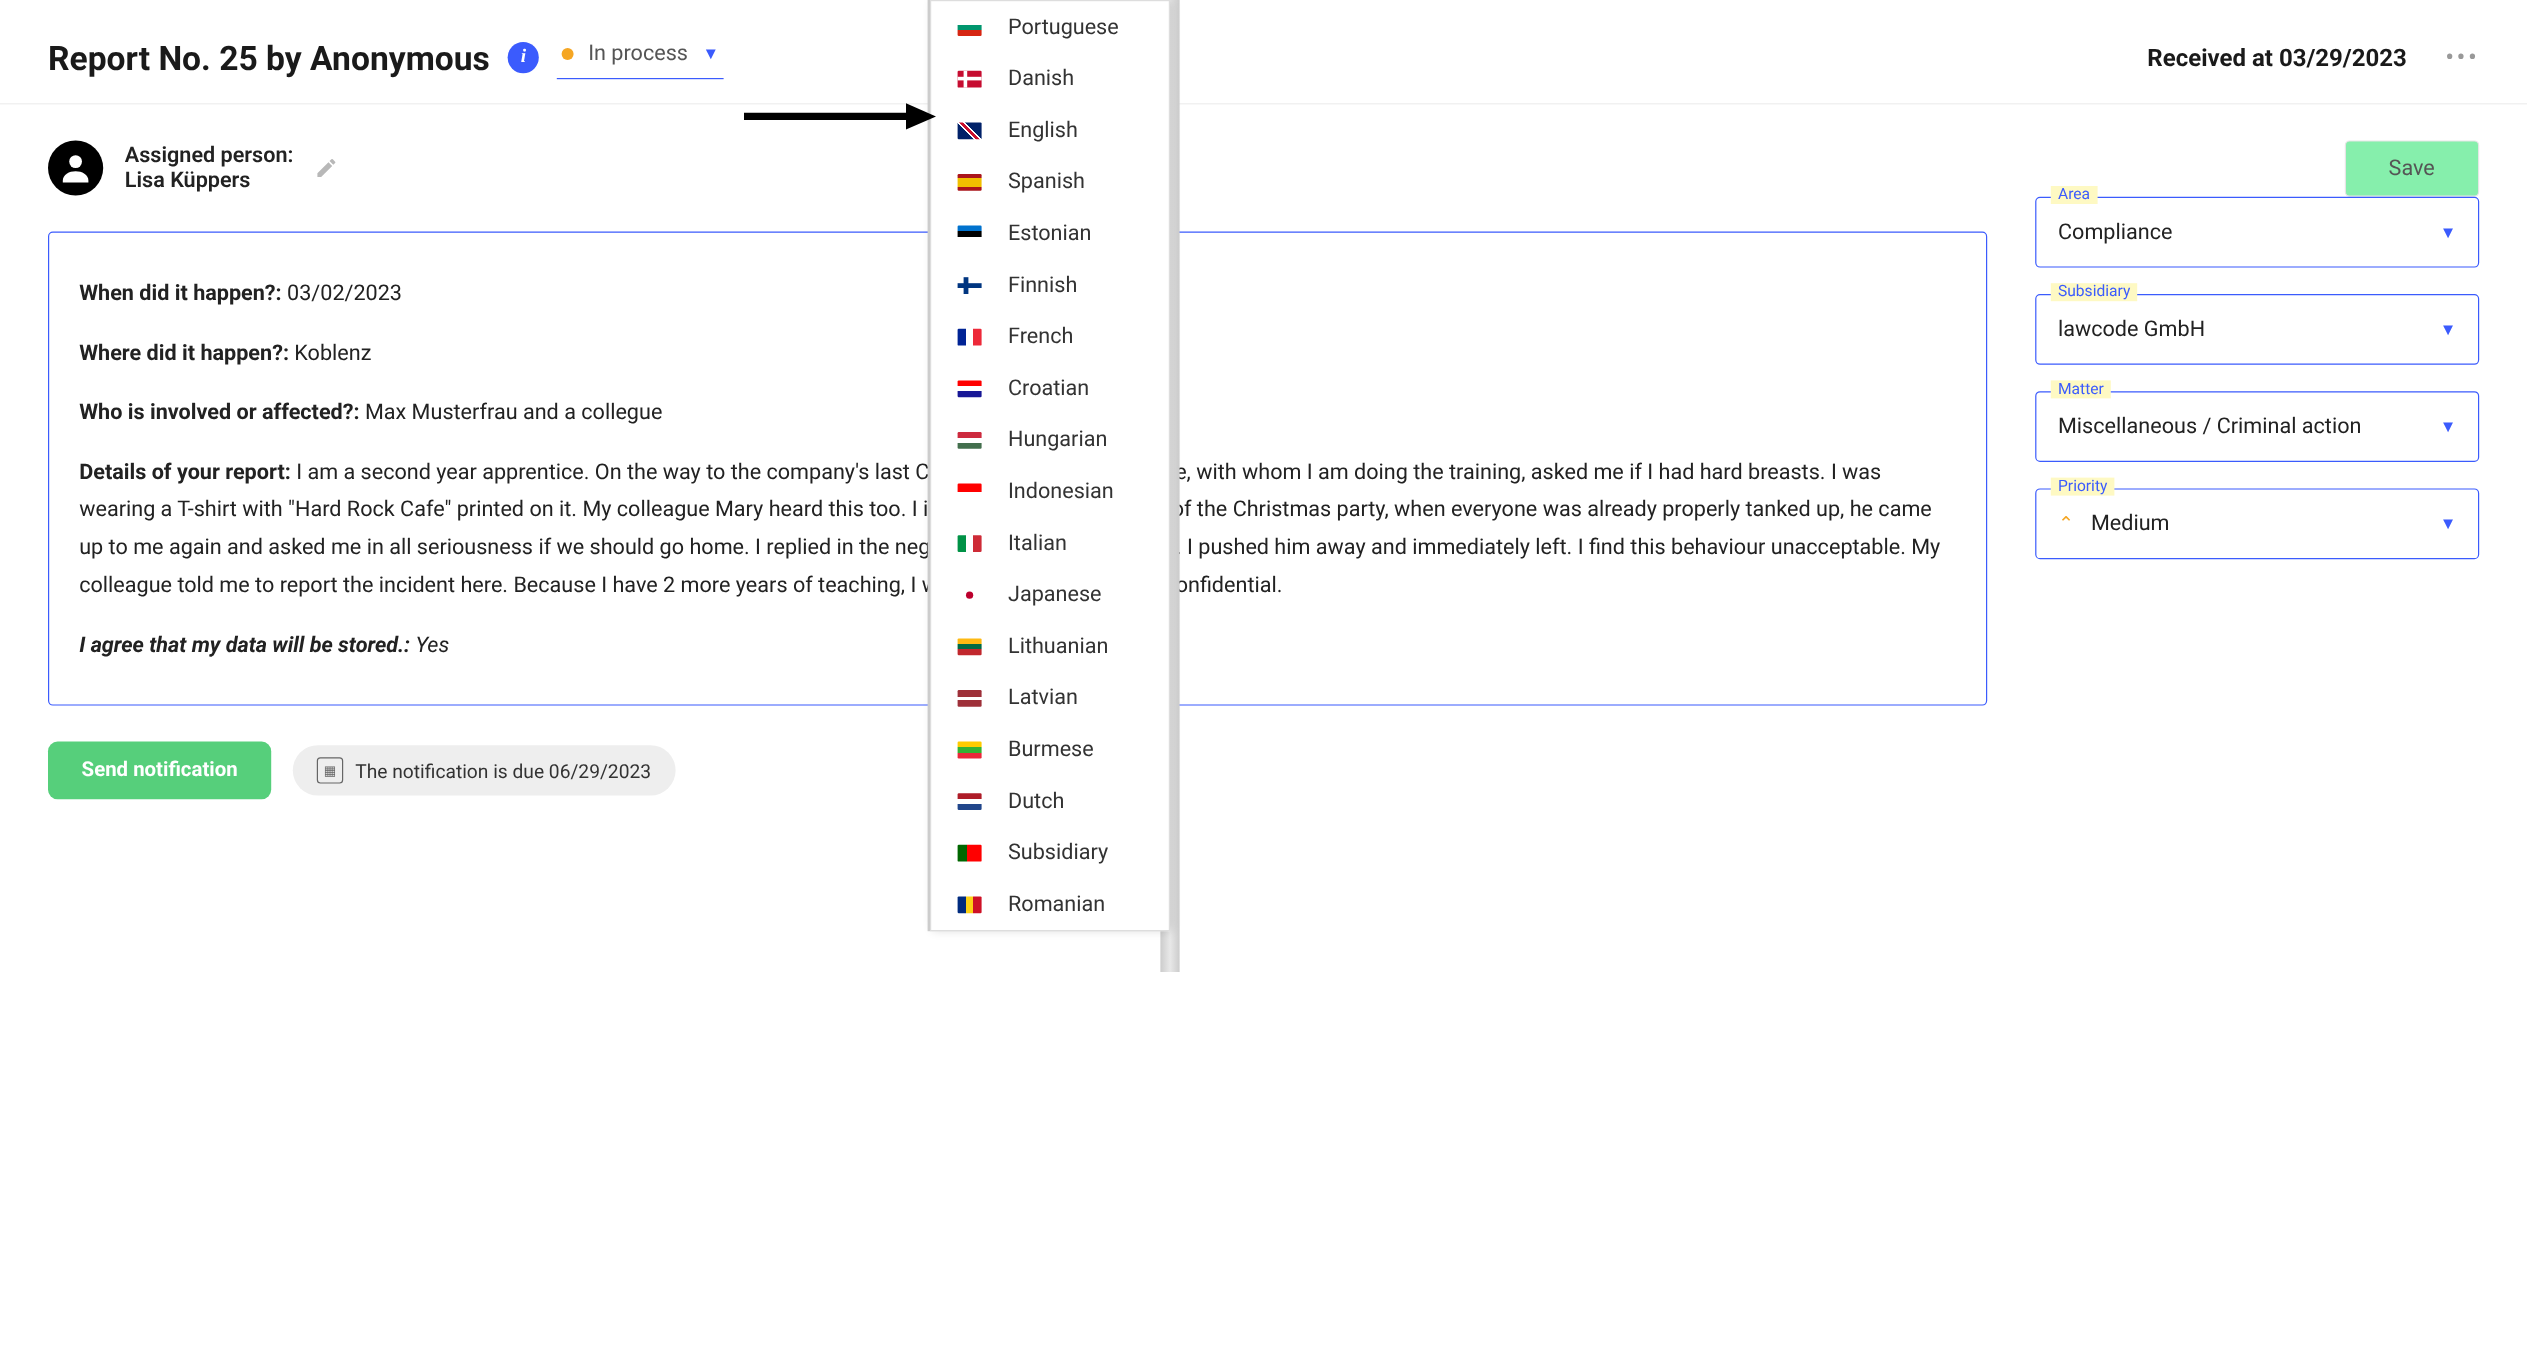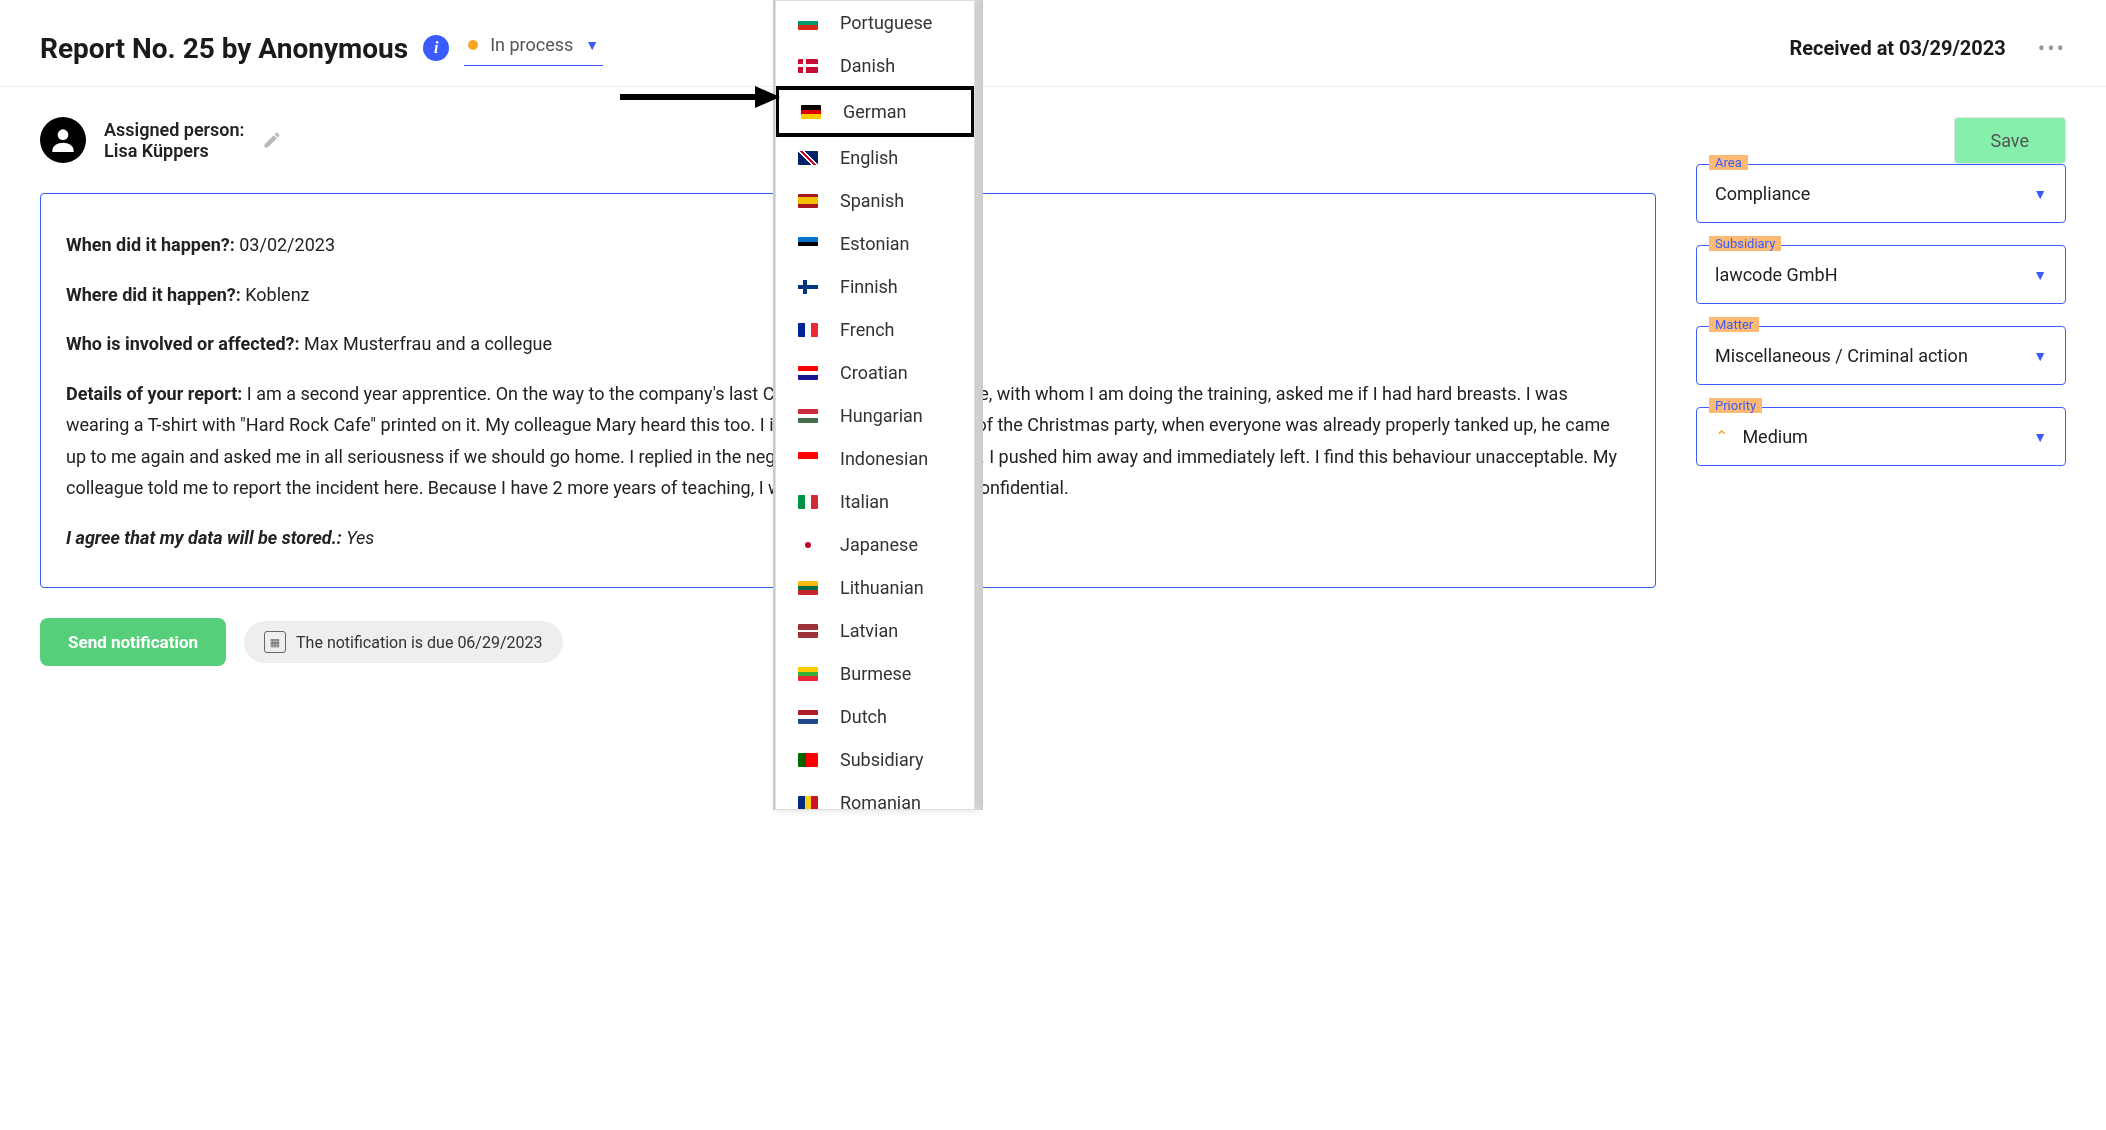--- a/index.html
+++ b/index.html
@@ -197,21 +197,21 @@
       margin-bottom: 22px;
       position: relative;
       display: flex;
       align-items: center;
       justify-content: space-between;
     }
     .field-group .legend {
       position: absolute;
       top: -10px;
       left: 12px;
-      background: #fdba74;
+      background: #fef9c3;
       padding: 0 6px;
       font-size: 13px;
       color: #3b5bfd;
     }
     .field-group .value {
       font-size: 18px;
       color: #222;
     }
     .field-group .chev {
       color: #3b5bfd;
@@ -394,24 +394,20 @@
 
 <div class="lang-dropdown" id="lang-list">
     <div class="lang-item">
       <span class="flag flag-bg"></span>
       <span>Portuguese</span>
     </div>
     <div class="lang-item">
       <span class="flag flag-dk"></span>
       <span>Danish</span>
     </div>
-    <div class="lang-item highlighted">
-      <span class="flag flag-de"></span>
-      <span>German</span>
-    </div>
     <div class="lang-item">
       <span class="flag flag-en"></span>
       <span>English</span>
     </div>
     <div class="lang-item">
       <span class="flag flag-es"></span>
       <span>Spanish</span>
     </div>
     <div class="lang-item">
       <span class="flag flag-et"></span>

